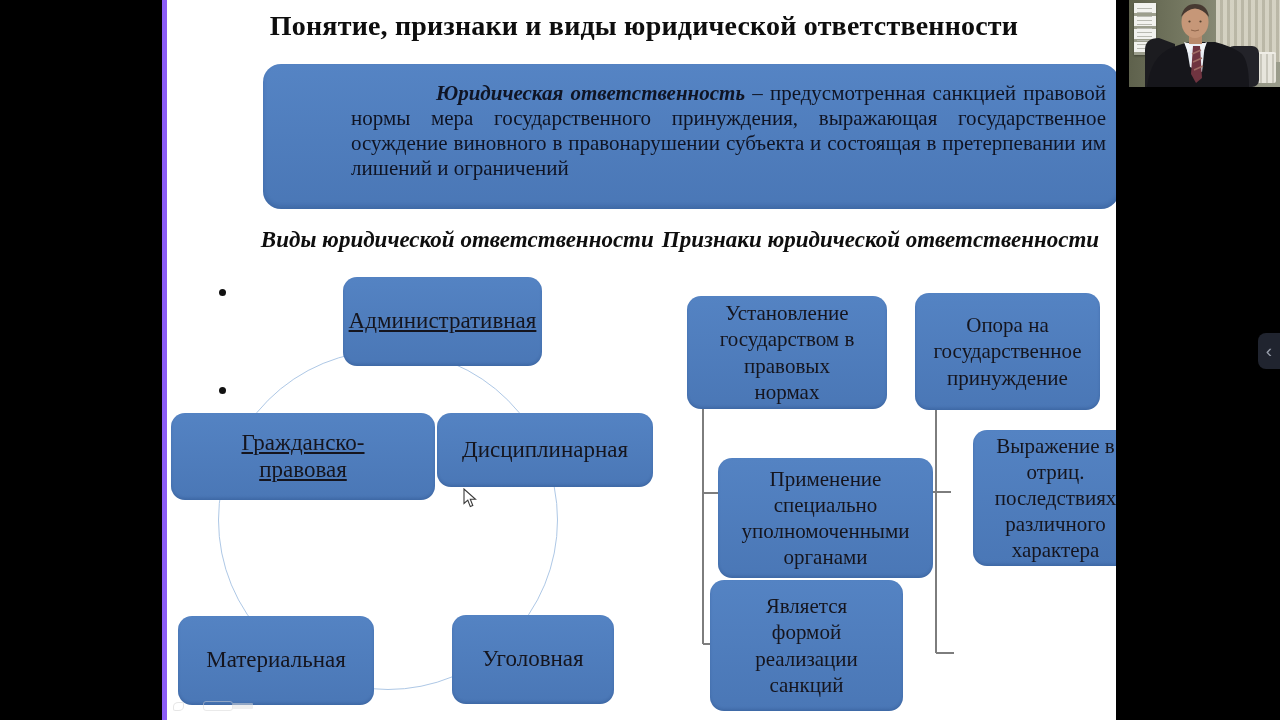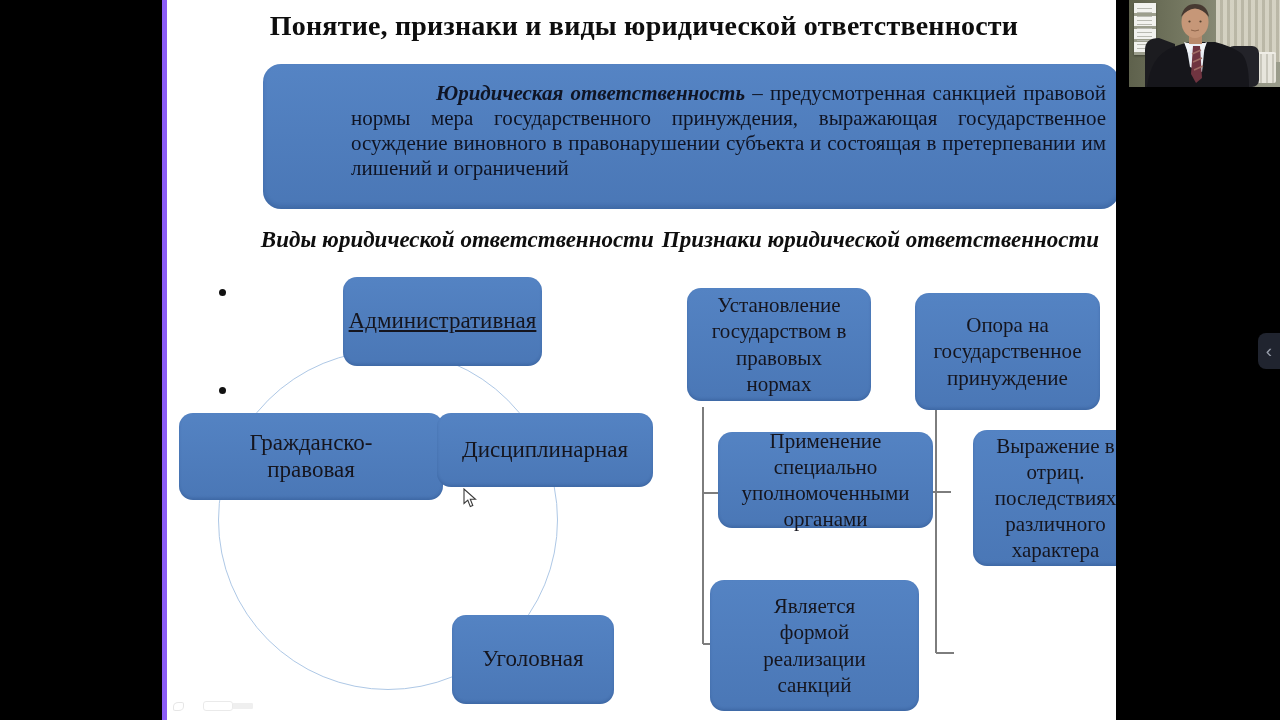--- a/index.html
+++ b/index.html
@@ -58,31 +58,31 @@
     border-radius:14px;
     box-shadow: inset 0 -2px 3px rgba(10,40,90,.18);
     color:#15151e;
     display:flex; align-items:center; justify-content:center;
     text-align:center; white-space:pre-line;
   }
   .tb { font-size:23px; line-height:1.15; }
   .fb { font-size:21px; line-height:1.24; }
 
   .t0 { left:176px; top:277px; width:199px; height:89px;text-decoration:underline; }
-  .t1 { left:12px;   top:413px; width:264px; height:87px; }
+  .t1 { left:4px;   top:413px; width:264px; height:87px;text-decoration:underline; }
   .t2 { left:270px; top:413px; width:216px; height:74px; }
   .t3 { left:11px;  top:616px; width:196px; height:89px; }
   .t4 { left:285px; top:615px; width:162px; height:89px; }
 
   
-  .f0 { left:520px; top:288px; width:184px; height:113px; }
+  .f0 { left:520px; top:296px; width:200px; height:113px; }
   .f1 { left:748px; top:293px; width:185px; height:117px; }
-  .f2 { left:551px; top:432px; width:215px; height:96px; }
+  .f2 { left:551px; top:458px; width:215px; height:120px; }
   .f3 { left:783px; top:430px; width:165px; height:136px;margin-left:23px; }
-  .f4 { left:543px; top:580px; width:209px; height:131px; }
+  .f4 { left:543px; top:580px; width:193px; height:131px; }
   .f5 { left:786px; top:592px; width:168px; height:120px; }
 
   .conn { position:absolute; background:#7d7d7d; }
   .cv1 { left:535px; top:407px; width:1.5px; height:237px; }
   .ch1 { left:536px; top:492px; width:16px; height:1.5px; }
   .ce1 { left:536px; top:643px; width:10px; height:1.5px; }
   .cv2 { left:768px; top:407px; width:1.5px; height:246px; }
   .ch2 { left:766px; top:491px; width:18px; height:1.5px; }
   .ce2 { left:769px; top:652px; width:18px; height:1.5px; }
 
@@ -155,20 +155,21 @@
   </div>
 
   <div class="bullet b1"></div>
   <div class="bullet b2"></div>
   <div class="cycle-circle"></div>
 
   <div class="tb t0">Административная</div>
   <div class="tb t1">Гражданско-
 правовая</div>
   <div class="tb t2">Дисциплинарная</div>
+  <div class="tb t3">Материальная</div>
   <div class="tb t4">Уголовная</div>
 
   <div class="conn cv1"></div>
   <div class="conn ch1"></div>
   <div class="conn ce1"></div>
   <div class="conn cv2"></div>
   <div class="conn ch2"></div>
   <div class="conn ce2"></div>
 
   <div class="fb f0">Установление

